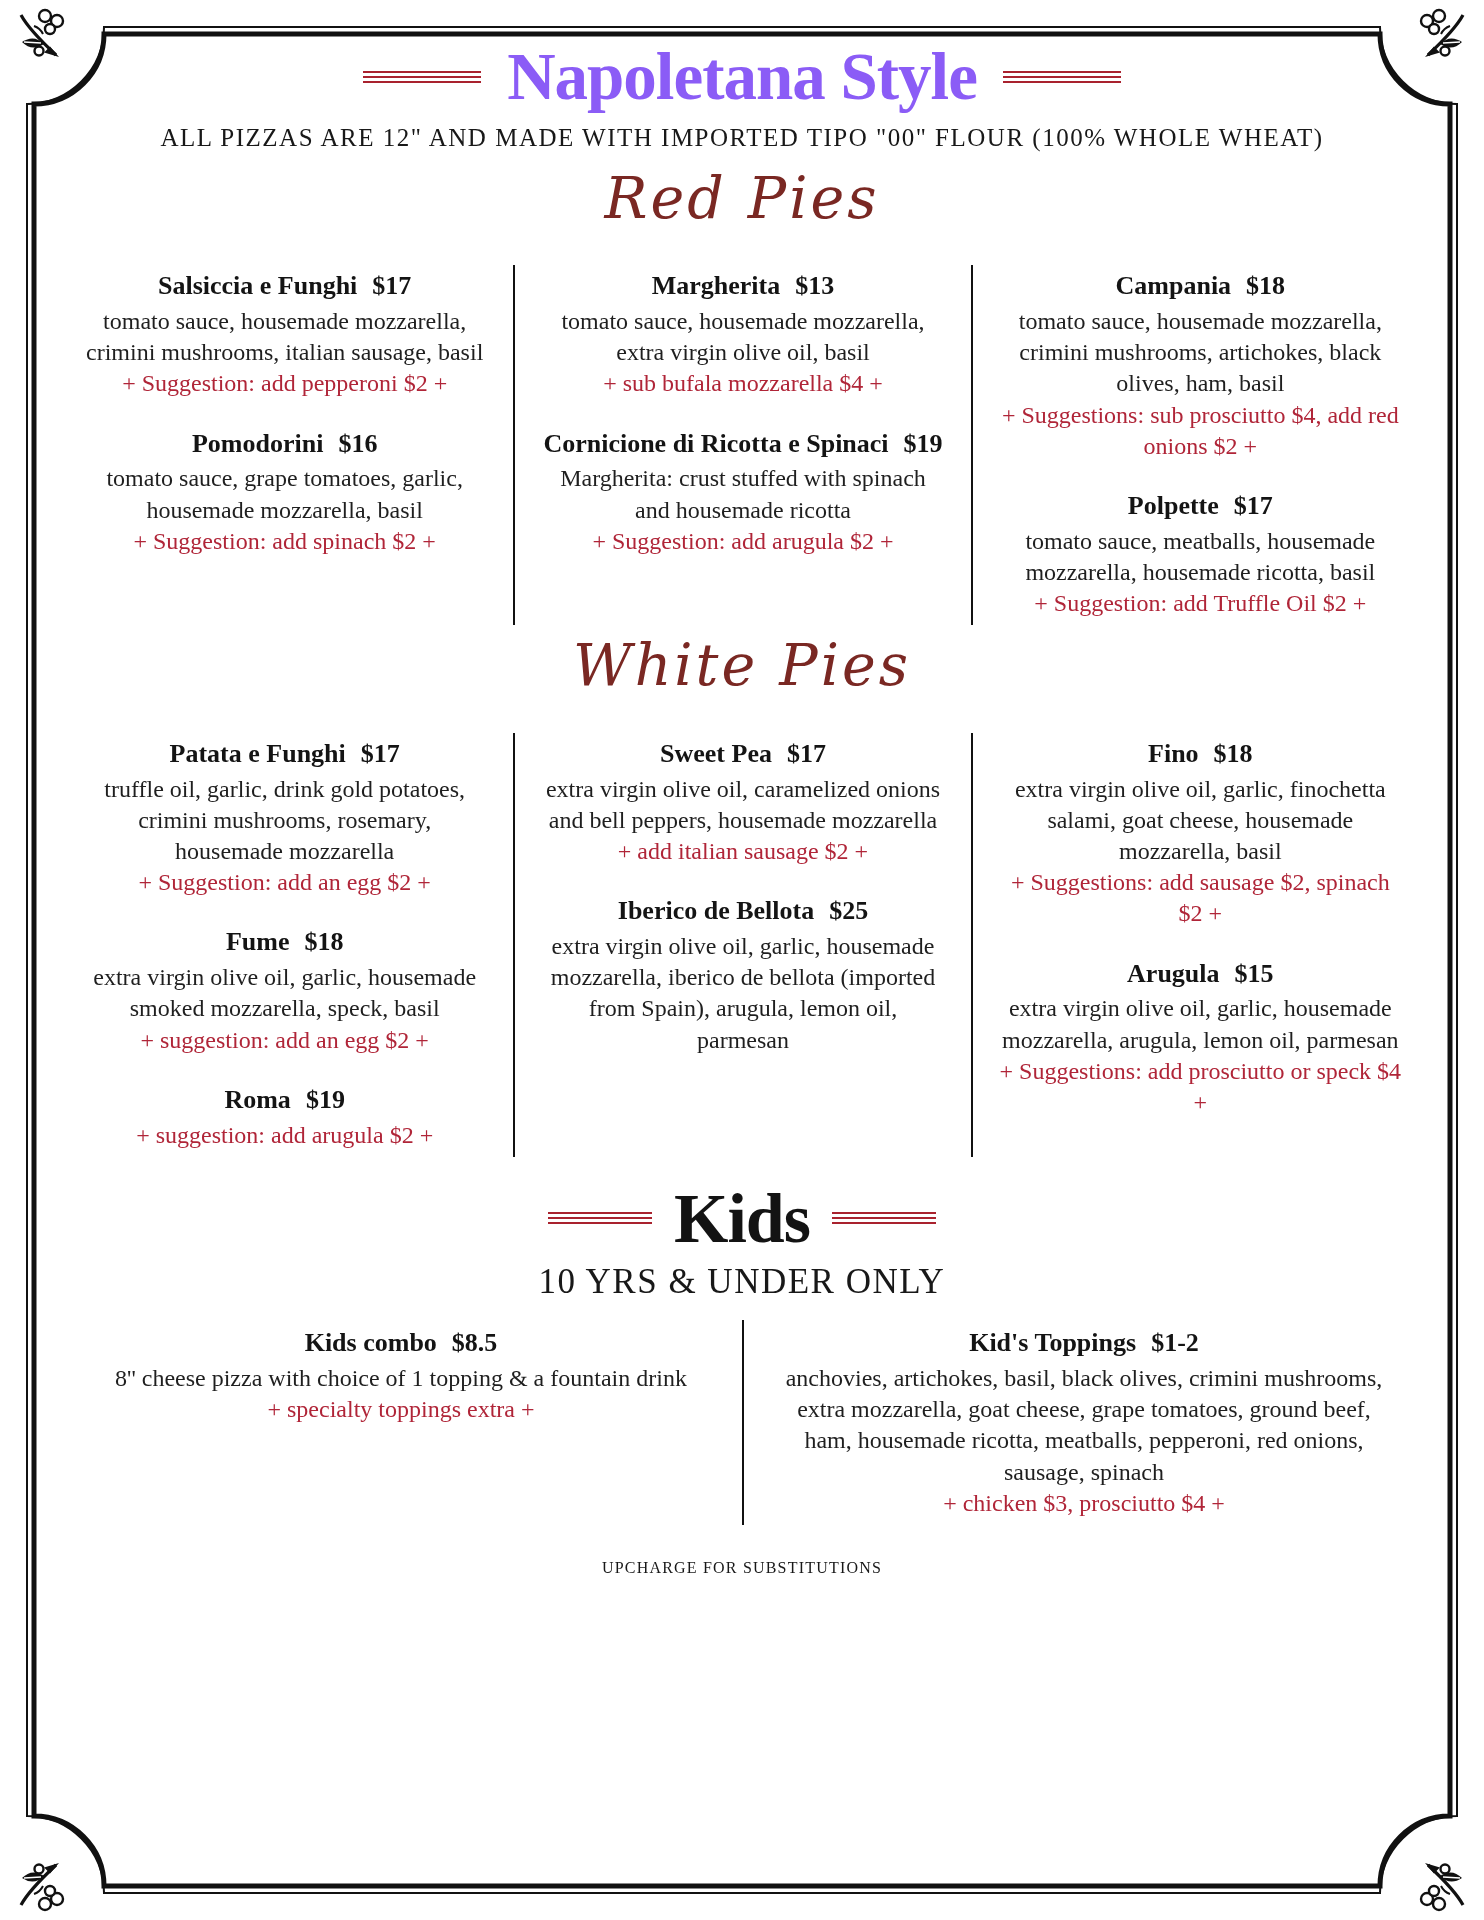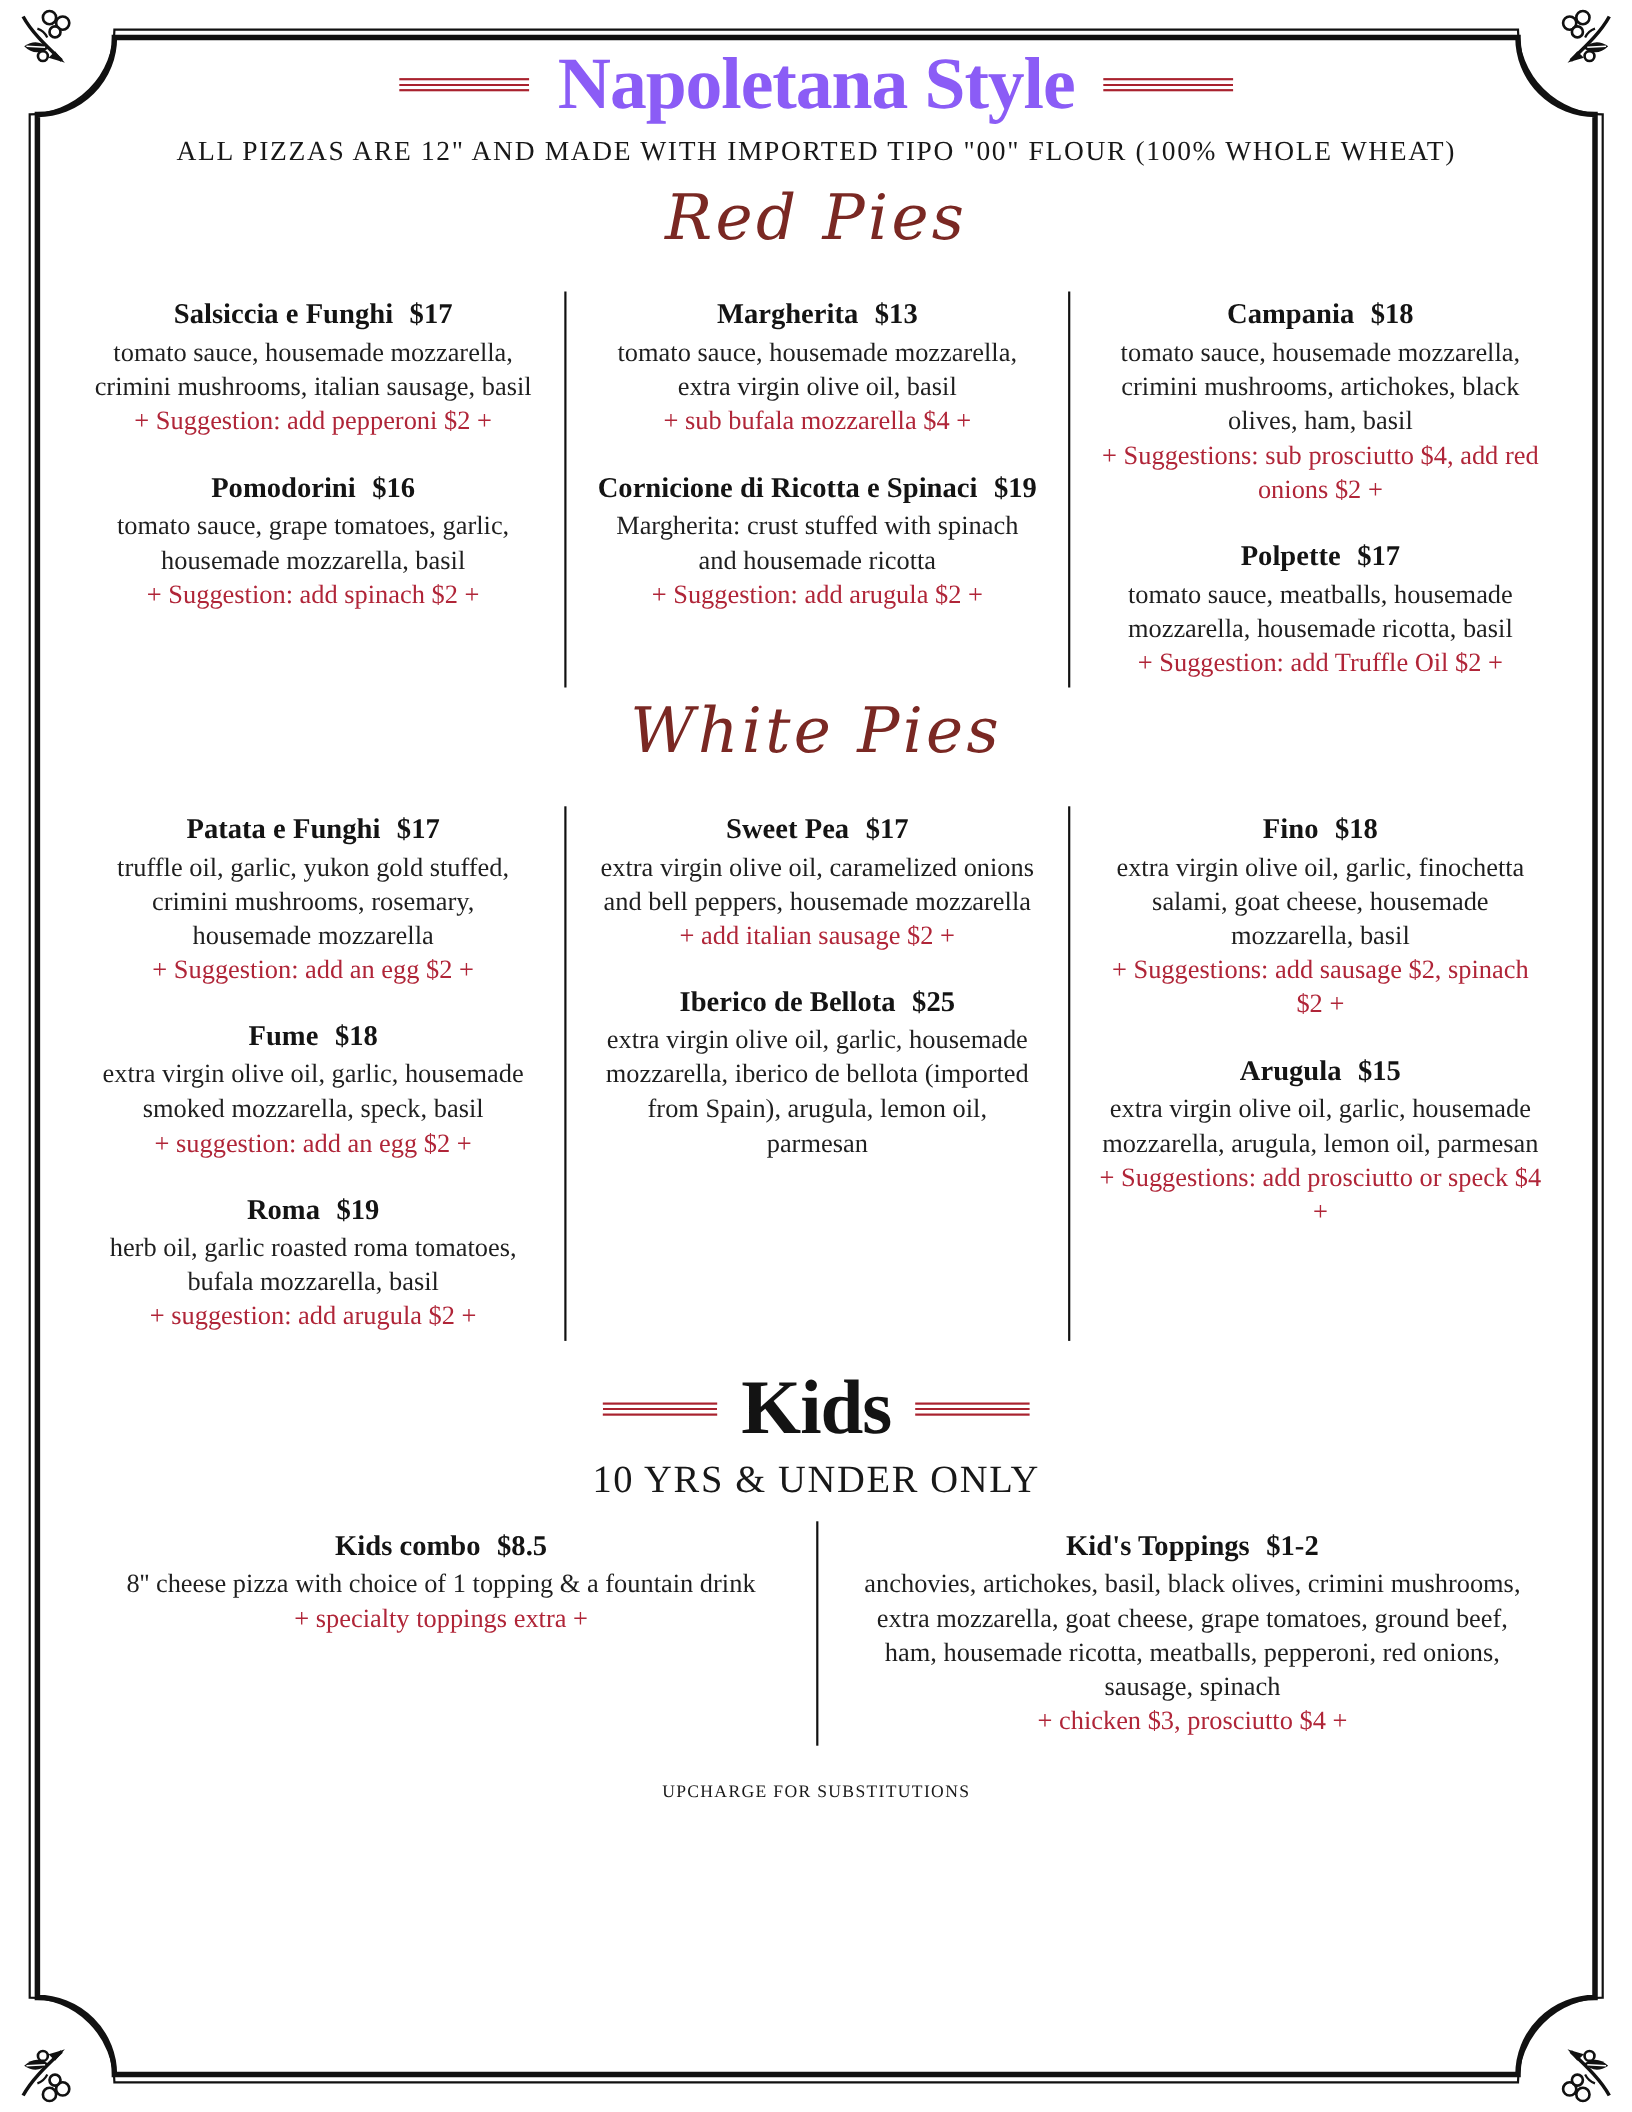--- a/index.html
+++ b/index.html
@@ -152,31 +152,30 @@
         </div>
       </div>
   </section>
 
   <section id="white-pies">
     <h2 class="script">White Pies</h2>
     <div class="cols cols-3">
         <div class="col">
           <article class="menu-item">
             <h3 class="item-heading"><span class="item-name">Patata e Funghi</span><span class="item-price">$17</span></h3>
-            <p class="item-desc">truffle oil, garlic, yukon gold stuffed, crimini mushrooms, rosemary, housemade mozzarella</p>
+            <p class="item-desc">truffle oil, garlic, drink gold potatoes, crimini mushrooms, rosemary, housemade mozzarella</p>
             <p class="item-sugg">+ Suggestion: add an egg $2 +</p>
           </article>
           <article class="menu-item">
             <h3 class="item-heading"><span class="item-name">Fume</span><span class="item-price">$18</span></h3>
             <p class="item-desc">extra virgin olive oil, garlic, housemade smoked mozzarella, speck, basil</p>
             <p class="item-sugg">+ suggestion: add an egg $2 +</p>
           </article>
           <article class="menu-item">
             <h3 class="item-heading"><span class="item-name">Roma</span><span class="item-price">$19</span></h3>
-            <p class="item-desc">herb oil, garlic roasted roma tomatoes, bufala mozzarella, basil</p>
             <p class="item-sugg">+ suggestion: add arugula $2 +</p>
           </article>
         </div>
         <div class="col">
           <article class="menu-item">
             <h3 class="item-heading"><span class="item-name">Sweet Pea</span><span class="item-price">$17</span></h3>
             <p class="item-desc">extra virgin olive oil, caramelized onions and bell peppers, housemade mozzarella</p>
             <p class="item-sugg">+ add italian sausage $2 +</p>
           </article>
           <article class="menu-item">

